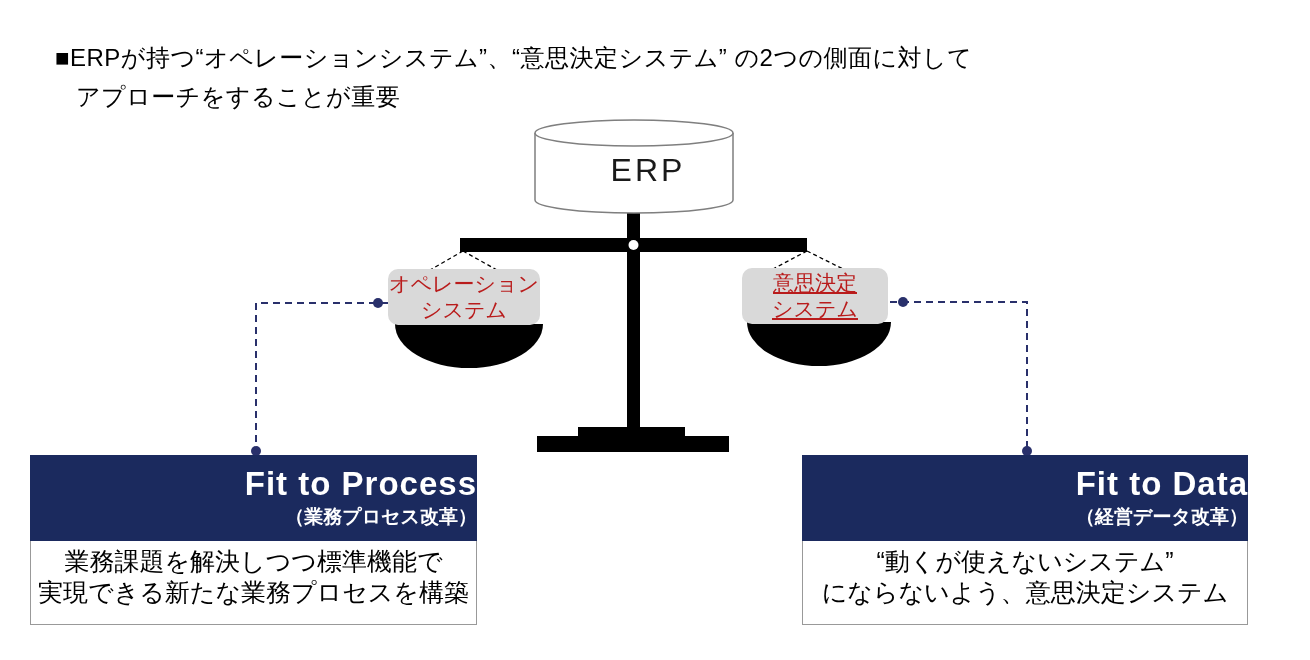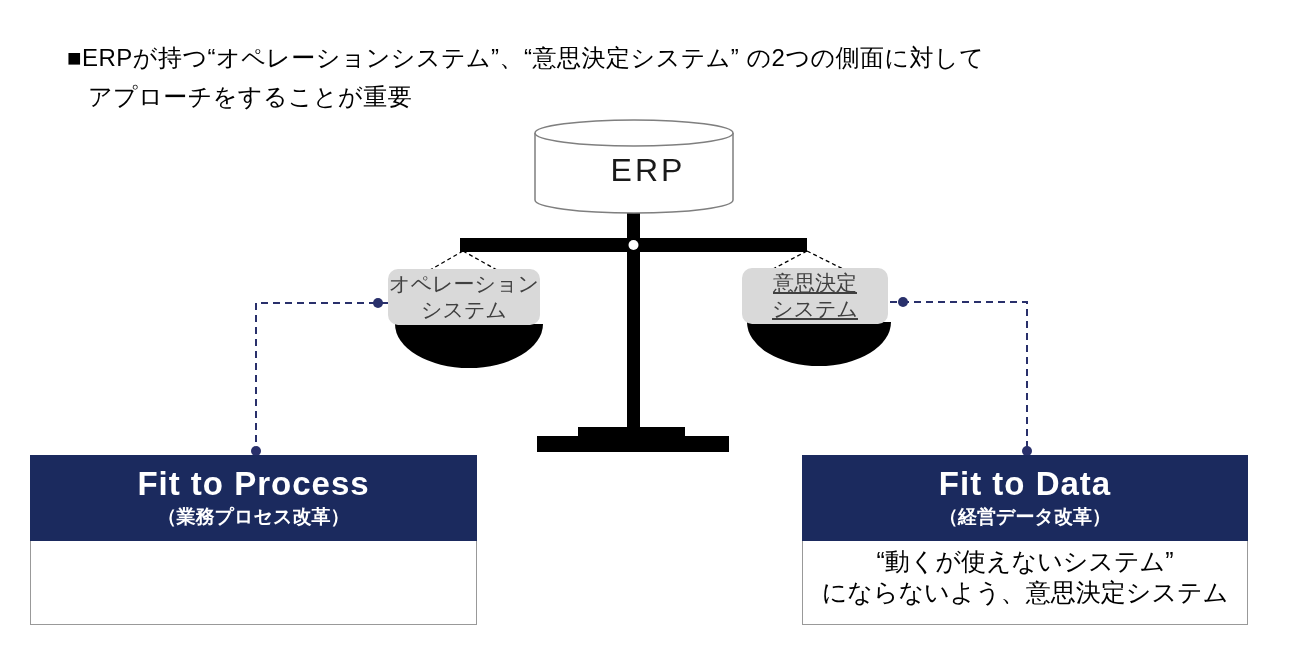--- a/index.html
+++ b/index.html
@@ -9,55 +9,55 @@
     background:#fff;
     overflow:hidden;
     font-family:"Liberation Sans","DejaVu Sans",sans-serif;
     color:#000;
   }
   .stage svg{position:absolute;left:0;top:0;}
 
   .heading{
     position:absolute;left:55px;top:38px;
     font-size:24px;line-height:39px;
-    color:#000;letter-spacing:0.5px;margin-left:12px;
+    color:#000;letter-spacing:0.5px;
   }
   .heading .l2{margin-left:21px;}
 
   .erp-label{
     position:absolute;left:535px;top:152px;width:226px;
     text-align:center;font-size:32px;letter-spacing:3px;color:#1a1a1a;
   }
 
   .pan-label{
     position:absolute;
     background:var(--pan_label_bg);
     border-radius:10px;
     text-align:center;
     font-size:21px;line-height:26px;
     white-space:pre-line;
     padding-top:2px;
-    color:#404040;
+    color:#b91c1c;
   }
   .pan-label.left{left:388px;top:269px;width:152px;height:54px;}
   .pan-label.right{left:742px;top:268px;width:146px;height:54px;text-decoration:underline;}
 
   .box{
     position:absolute;top:455px;height:170px;
     border:1px solid var(--body_border);
     box-sizing:border-box;
     background:#fff;
   }
   .box.left{left:30px;width:447px;}
   .box.right{left:802px;width:446px;}
   .box-header{
     background:var(--navy);
     color:#fff;
     height:86px;
-    display:flex;flex-direction:column;justify-content:center;align-items:center;
+    display:flex;flex-direction:column;justify-content:center;align-items:flex-end;
     margin:-1px -1px 0 -1px;
   }
   .box-title{font-size:33px;font-weight:bold;letter-spacing:1px;line-height:38px;}
   .box-subtitle{font-size:19px;font-weight:bold;line-height:28px;}
   .box-body{
     text-align:center;
     font-size:25px;line-height:31px;
     padding-top:5px;
     white-space:pre-line;
     color:#000;
@@ -120,20 +120,22 @@
   <div class="pan-label left">オペレーション
 システム</div>
   <div class="pan-label right">意思決定
 システム</div>
 
   <div class="box left">
     <div class="box-header">
       <div class="box-title">Fit to Process</div>
       <div class="box-subtitle">（業務プロセス改革）</div>
     </div>
+    <div class="box-body">業務課題を解決しつつ標準機能で
+実現できる新たな業務プロセスを構築</div>
   </div>
 
   <div class="box right">
     <div class="box-header">
       <div class="box-title">Fit to Data</div>
       <div class="box-subtitle">（経営データ改革）</div>
     </div>
     <div class="box-body">“動くが使えないシステム”
 にならないよう、意思決定システム</div>
   </div>

